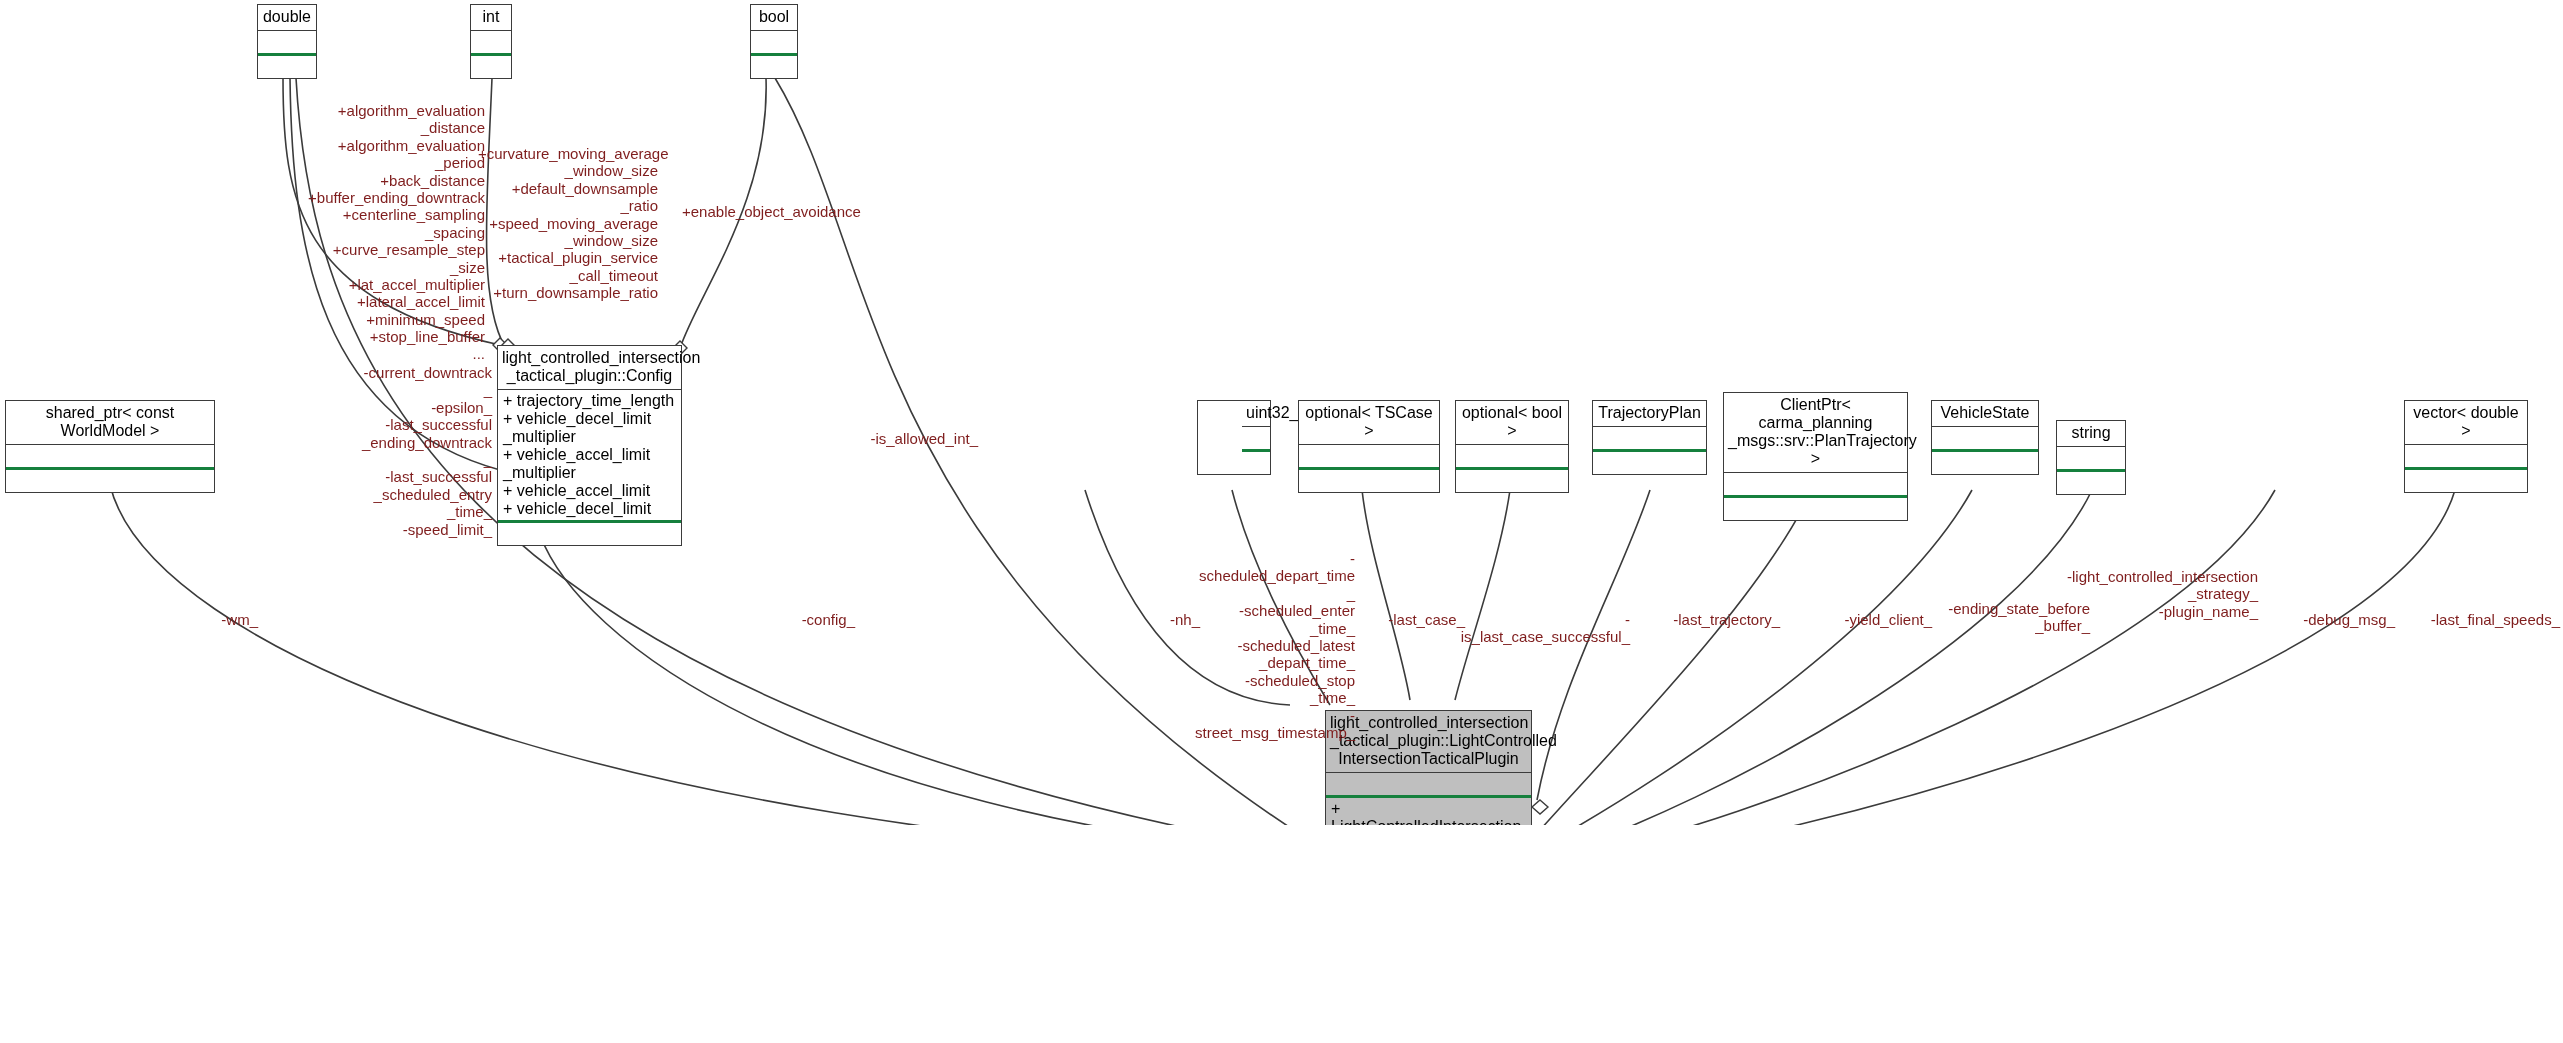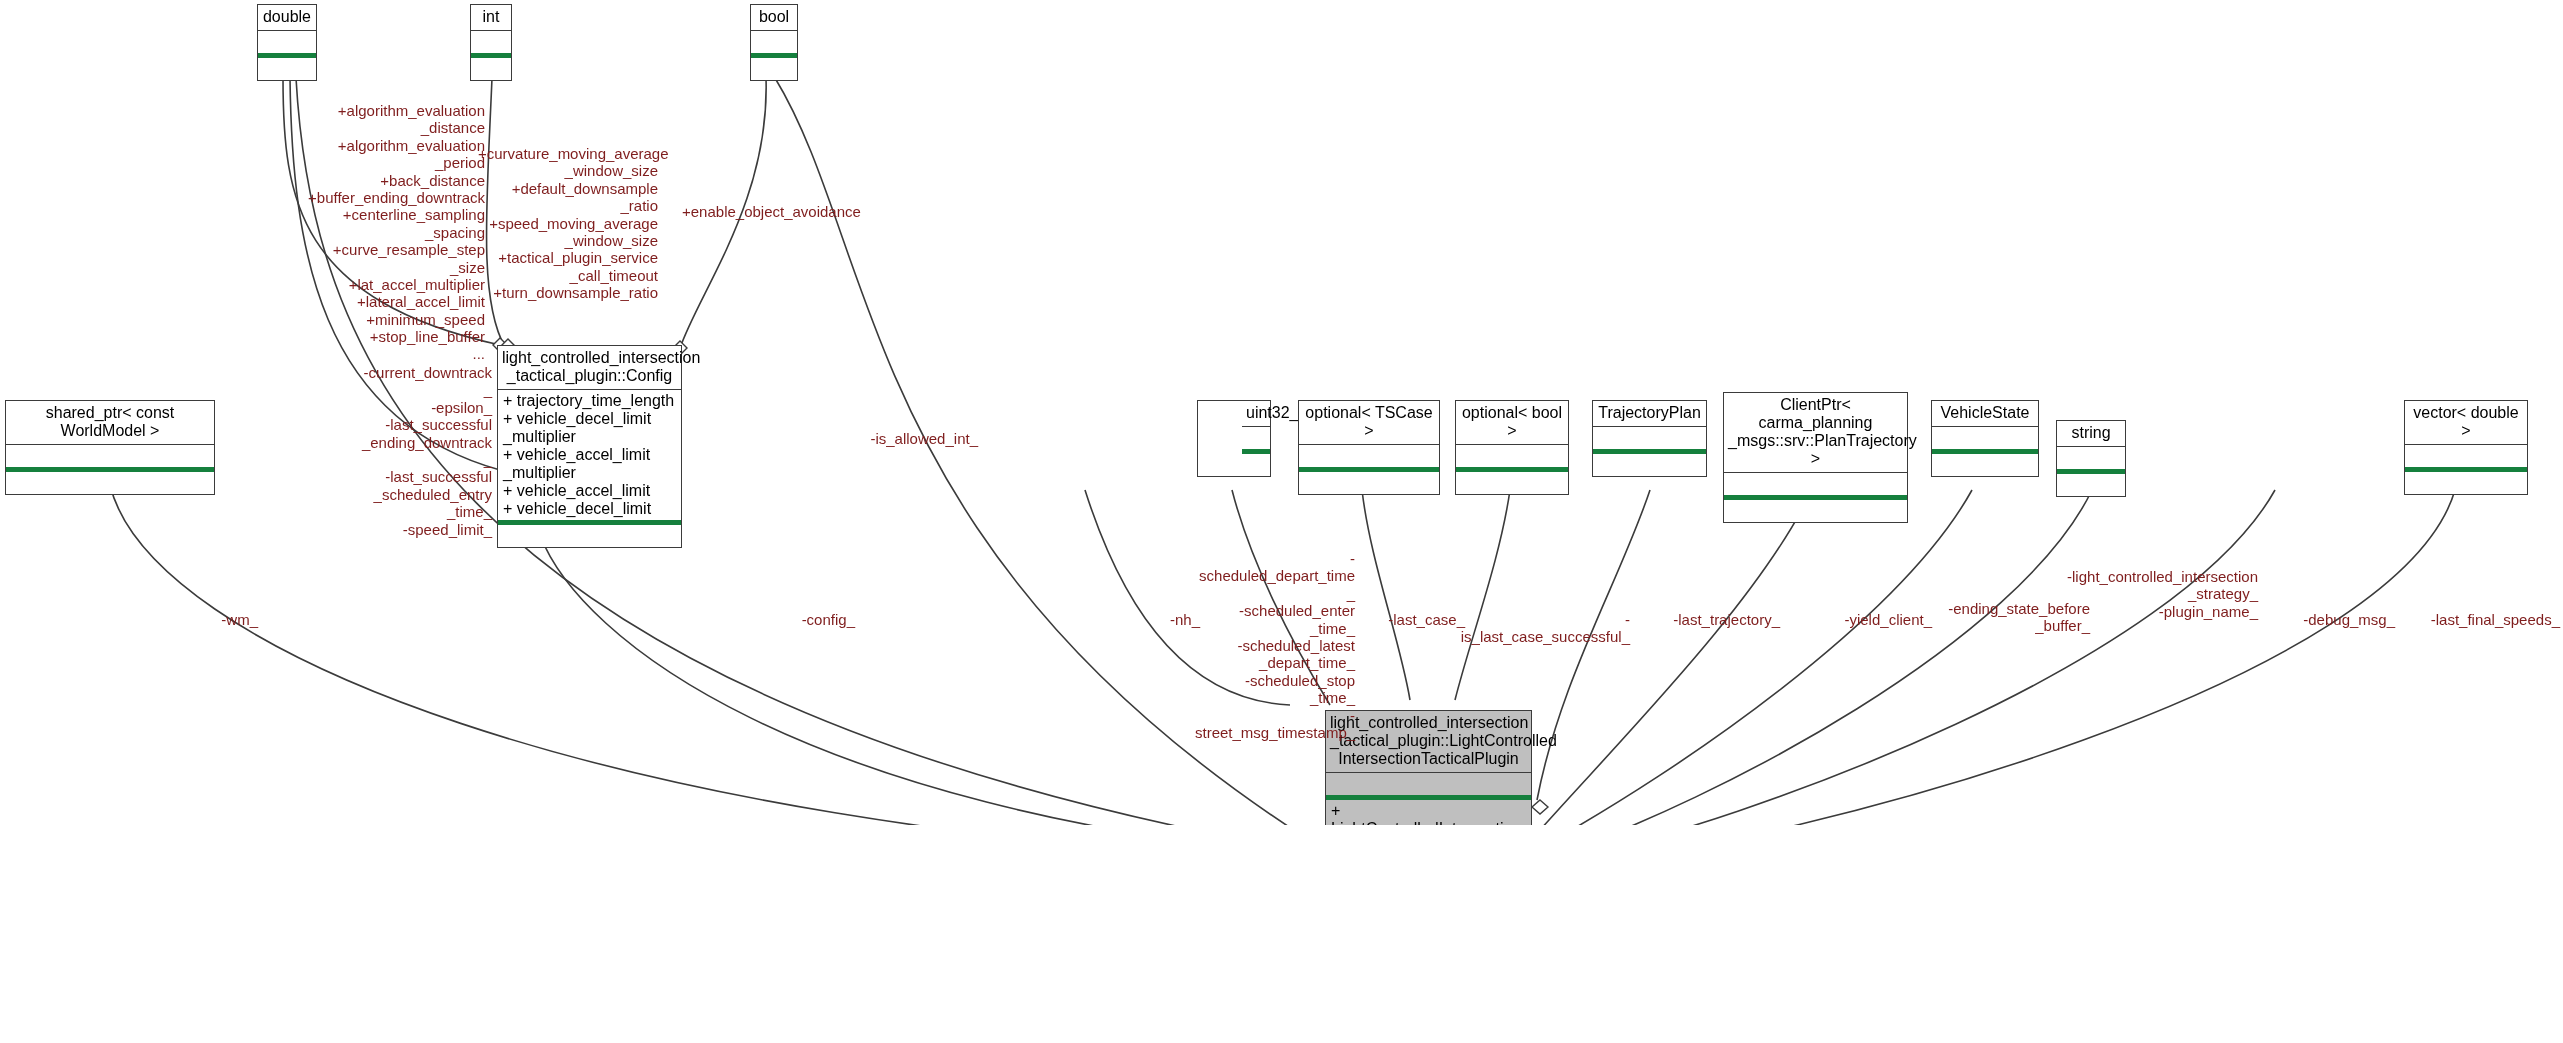--- a/index.html
+++ b/index.html
@@ -32,21 +32,21 @@
   }
   .node.filled { background: #bfbfbf; }
   .node .title {
     text-align: center;
     padding: 3px 4px 4px 4px;
     line-height: 1.12;
     border-bottom: 1px solid #3b3b3b;
     white-space: pre-line;
   }
   .node .compartment {
-    border-bottom: 5px solid #15803d;
+    border-bottom: 3px solid #15803d;
     padding: 2px 5px;
     line-height: 1.13;
     white-space: pre-line;
     min-height: 16px;
   }
   .node .compartment.last { border-bottom: none; }
   .node .compartment.empty { min-height: 18px; }
   .edge-label {
     position: absolute;
     font-size: 15px;

